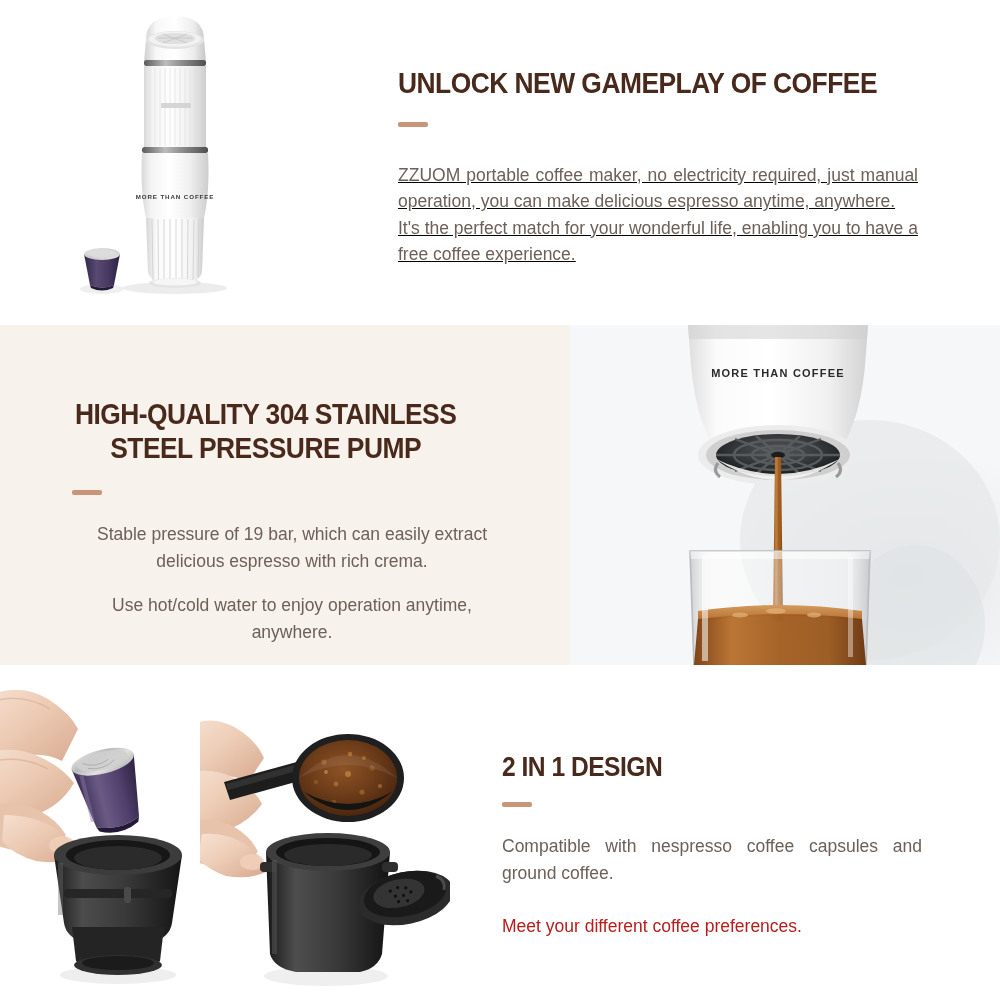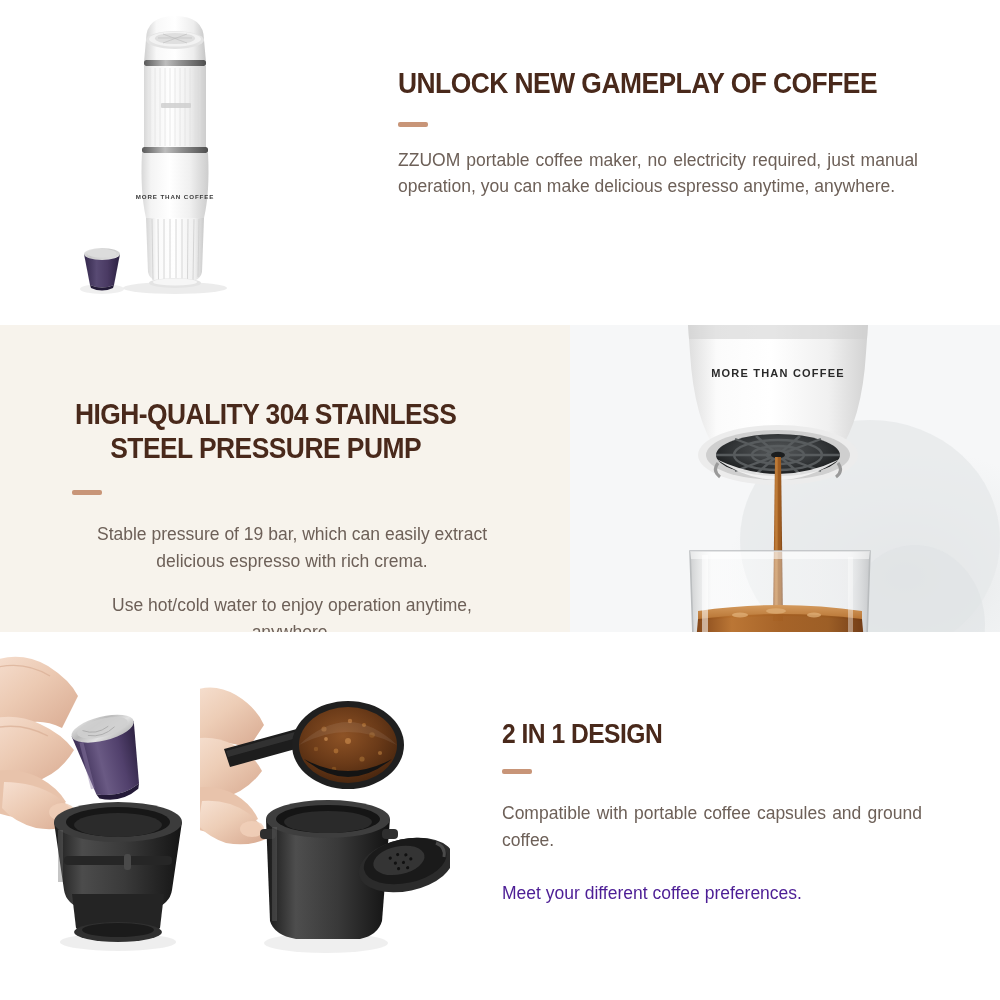--- a/index.html
+++ b/index.html
@@ -9,21 +9,21 @@
     background:#ffffff;
     overflow:hidden;
     position:relative;
   }
   .page { position:relative; width:1000px; height:1000px; }
 
   
   .section { position:absolute; left:0; width:1000px; overflow:hidden; }
   .sec1 { top:0;   height:325px; background:#ffffff; }
   .sec2 { top:325px; height:340px; background:#f7f3ec; }
-  .sec3 { top:632px; height:335px; background:#ffffff; }
+  .sec3 { top:665px; height:335px; background:#ffffff; }
 
   
   .headline {
     font-family:"Liberation Sans", sans-serif;
     font-weight:700;
     color:#49291b;
     letter-spacing:-0.6px;
     line-height:1.12;
     transform:scaleX(0.88);
     transform-origin:left center;
@@ -34,27 +34,27 @@
     width:30px; height:5px; border-radius:2px;
     background:#c89578;
   }
   .body-copy {
     color:#6d6058;
     font-size:17.5px;
     line-height:1.52;
     font-weight:400;
   }
   .body-copy.justify { text-align:justify; }
-  .body-copy.strong { color:#4c1d95; }
+  .body-copy.strong { color:#b91c1c; }
 
   
   .s1-text { position:absolute; left:398px; top:66px; width:520px; }
   .s1-text .headline { font-size:30px; }
   .s1-text .dash { margin-top:22px; }
-  .s1-p { margin-top:20px; }
+  .s1-p { margin-top:35px;text-decoration:underline; }
   .s1-p p + p { margin-top:0; }
 
   .s1-photo { position:absolute; left:60px; top:0; width:300px; height:325px; }
 
   
   .s2-text { position:absolute; left:72px; top:72px; width:440px;text-align:center; }
   .s2-text .headline { font-size:30px; }
   .s2-text .dash { margin-top:26px; }
   .s2-p { margin-top:26px; }
   .s2-p p + p { margin-top:18px; }
@@ -189,20 +189,21 @@
           <path d="M30 285 Q42 290 54 285 L53 288 Q42 293 31 288 Z" fill="#241b38"></path>
         </g>
       </svg>
     </div>
 
     <div class="s1-text">
       <h2 class="headline">UNLOCK NEW GAMEPLAY OF COFFEE</h2>
       <div class="dash"></div>
       <div class="s1-p">
         <p class="body-copy justify">ZZUOM portable coffee maker, no electricity required, just manual operation, you can make delicious espresso anytime, anywhere.</p>
+        <p class="body-copy">It's the perfect match for your wonderful life, enabling you to have a free coffee experience.</p>
       </div>
     </div>
   </div>
 
   <div class="section sec2">
 
     <div class="s2-text">
       <h2 class="headline wrap">HIGH-QUALITY 304 STAINLESS STEEL PRESSURE PUMP</h2>
       <div class="dash"></div>
       <div class="s2-p">
@@ -444,19 +445,19 @@
           </g>
           <path d="M236 176 q10 4 8 14" stroke="#4a4a4a" stroke-width="3" fill="none"></path>
         </g>
       </svg>
     </div>
 
     <div class="s3-text">
       <h2 class="headline">2 IN 1 DESIGN</h2>
       <div class="dash"></div>
       <div class="s3-p">
-        <p class="body-copy justify">Compatible with portable coffee capsules and ground coffee.</p>
+        <p class="body-copy justify">Compatible with nespresso coffee capsules and ground coffee.</p>
         <p class="body-copy strong">Meet your different coffee preferences.</p>
       </div>
     </div>
   </div>
 
 </div>
 
 </body></html>

